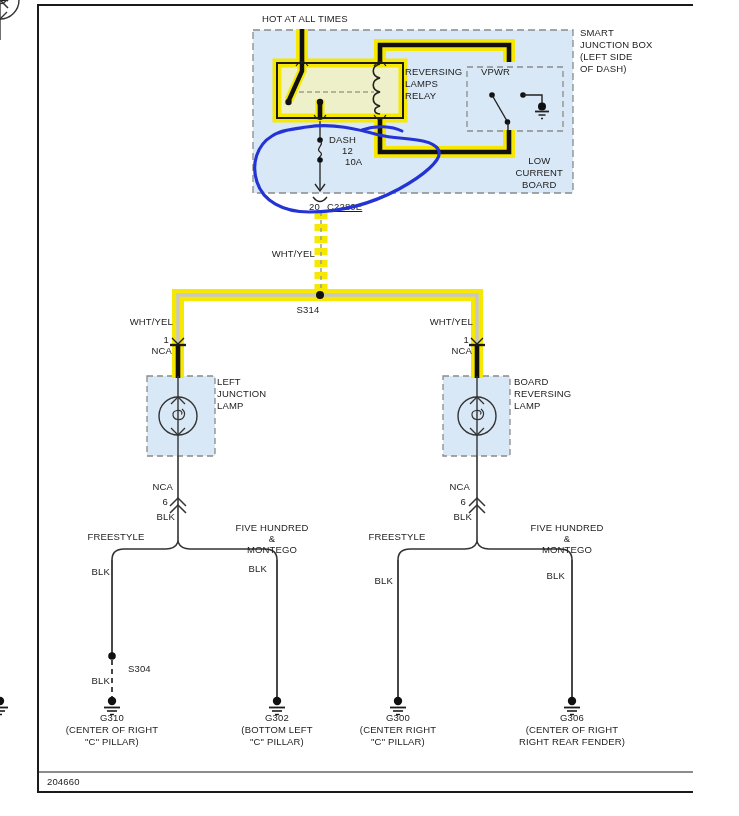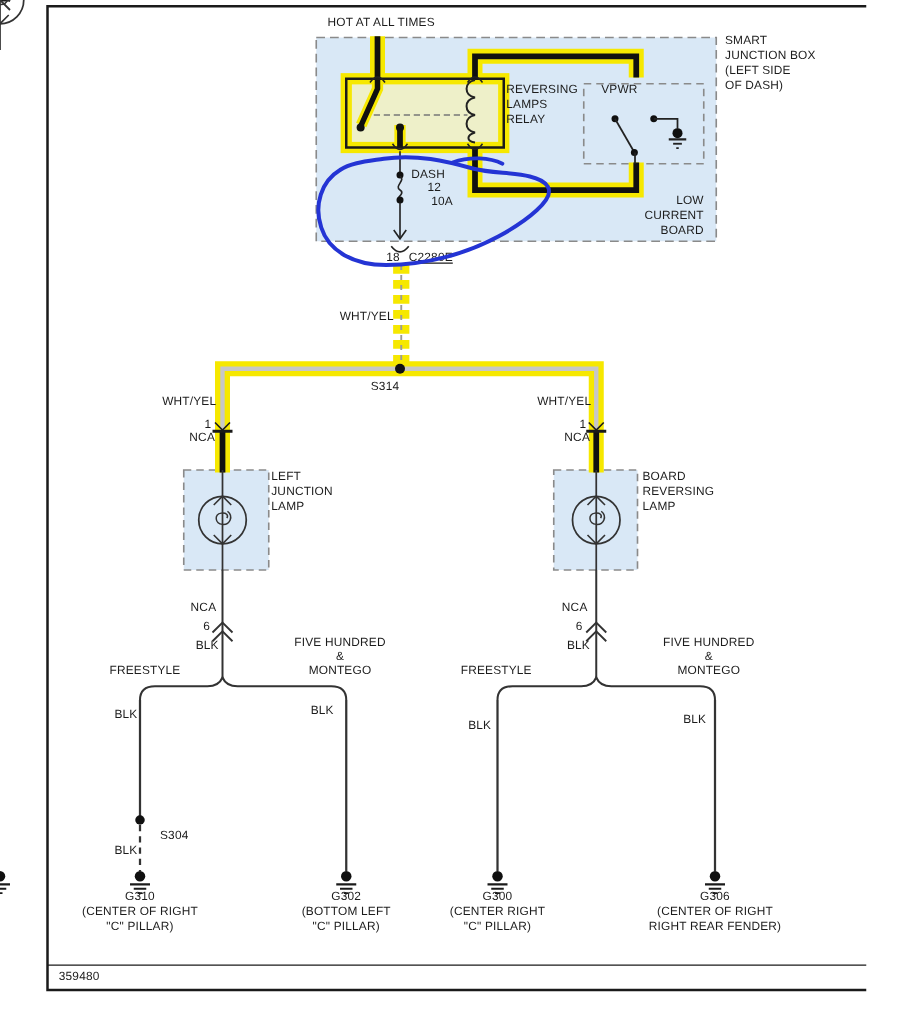--- a/index.html
+++ b/index.html
@@ -5,23 +5,23 @@
   html,body{margin:0;padding:0;background:#ffffff;}
   #stage{position:relative;width:693px;height:816px;background:#ffffff;overflow:hidden;
          font-family:"Liberation Sans","DejaVu Sans",sans-serif;}
   #wires,#annotation{position:absolute;left:0;top:0;}
   #wires{z-index:1;}
   #labels{position:absolute;left:0;top:0;width:739px;height:816px;z-index:2;pointer-events:none;}
   #annotation{z-index:3;pointer-events:none;}
   .lbl{position:absolute;font-size:9.5px;line-height:12px;color:#1c1c1c;letter-spacing:.15px;
        white-space:pre-line;}
   .ctr{transform:translateX(-50%);text-align:center;}
-  .rt{text-align:right;}
+  .rt{text-align:center;}
   .u{text-decoration:underline;}
-  .lh11{line-height:11px;}
+  .lh11{line-height:11px;margin-top:13px;}
 </style>
 </head>
 <body>
 
 <div id="stage">
 
   <svg id="wires" width="739" height="816" viewBox="0 0 739 816">
 
     <rect x="38" y="5" width="686" height="787" fill="#ffffff" stroke="#1a1a1a" stroke-width="2"></rect>
 
@@ -164,21 +164,21 @@
 RELAY</div>
     <div class="lbl" style="left:481px;top:66px">VPWR</div>
     <div class="lbl rt" style="right:176px;top:155px">LOW
 CURRENT
 BOARD</div>
 
     <div class="lbl" style="left:329px;top:134px">DASH</div>
     <div class="lbl" style="left:342px;top:145px">12</div>
     <div class="lbl" style="left:345px;top:156px">10A</div>
 
-    <div class="lbl" style="left:309px;top:201px">18</div>
+    <div class="lbl" style="left:309px;top:201px">20</div>
     <div class="lbl u" style="left:327px;top:201px">C2280E</div>
 
     <div class="lbl rt" style="right:424px;top:248px">WHT/YEL</div>
     <div class="lbl ctr" style="left:308px;top:304px">S314</div>
 
     <div class="lbl rt" style="right:566px;top:316px">WHT/YEL</div>
     <div class="lbl rt" style="right:570px;top:334px">1</div>
     <div class="lbl rt" style="right:567px;top:345px">NCA</div>
     <div class="lbl" style="left:217px;top:376px">LEFT
 JUNCTION
@@ -220,21 +220,21 @@
     <div class="lbl ctr" style="left:277px;top:712px">G302</div>
     <div class="lbl ctr" style="left:277px;top:724px">(BOTTOM LEFT
 "C" PILLAR)</div>
     <div class="lbl ctr" style="left:398px;top:712px">G300</div>
     <div class="lbl ctr" style="left:398px;top:724px">(CENTER RIGHT
 "C" PILLAR)</div>
     <div class="lbl ctr" style="left:572px;top:712px">G306</div>
     <div class="lbl ctr" style="left:572px;top:724px">(CENTER OF RIGHT
 RIGHT REAR FENDER)</div>
 
-    <div class="lbl" style="left:47px;top:776px">359480</div>
+    <div class="lbl" style="left:47px;top:776px">204660</div>
   </div>
 
   <svg id="annotation" width="739" height="816" viewBox="0 0 739 816">
     <path d="M307,127 C333,123 357,129 379,135 C399,140 430,137 438,149 C445,159 421,177 399,189
              C373,203 341,212 309,212 C283,212 263,201 257,182 C251,164 257,145 272,136
              C281,130 294,129 307,127 Z" fill="none" stroke="#2434d4" stroke-width="3.2" stroke-linecap="round"></path>
     <path d="M362,130 C376,125 392,126 402,131" fill="none" stroke="#2434d4" stroke-width="3" stroke-linecap="round"></path>
   </svg>
 </div>
 

